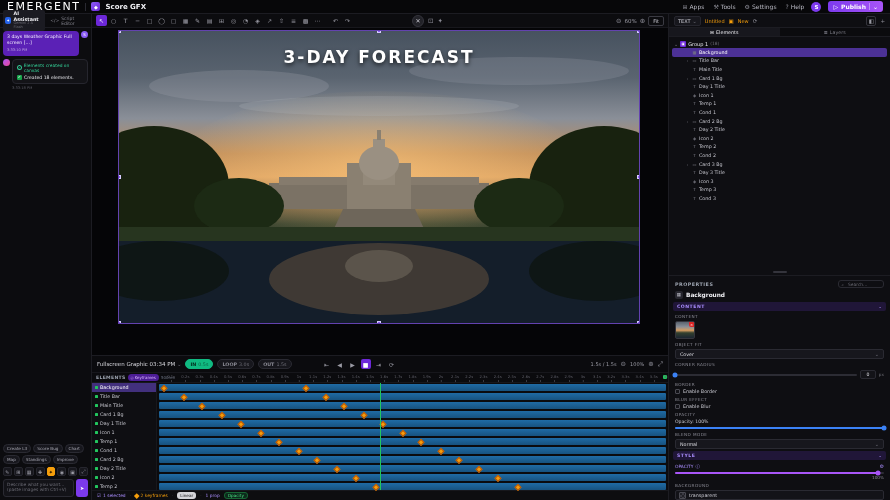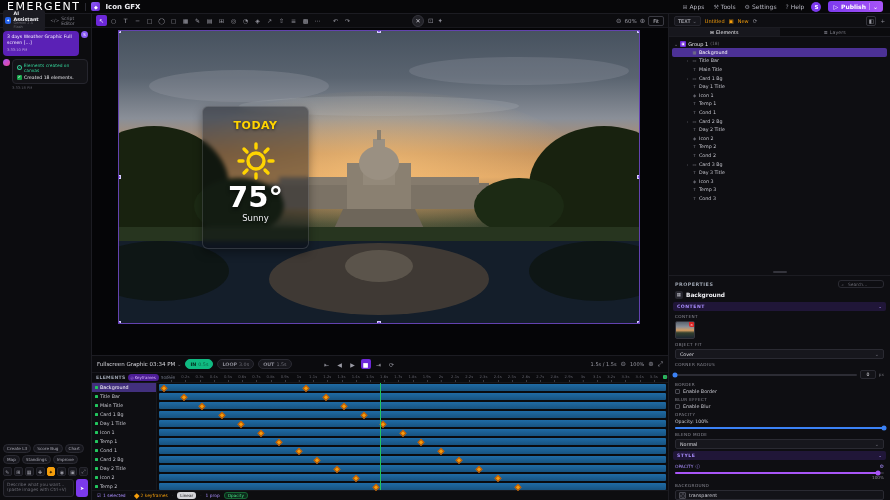--- a/index.html
+++ b/index.html
@@ -222,21 +222,21 @@
 </head>
 <body>
 
 <div class="app">
 
   <header class="topbar">
     <div class="tb-left">
       <span class="logo">EMERGENT</span>
       <span class="tb-div"></span>
       <span class="app-ic">◆</span>
-      <span class="app-nm">Icon GFX</span>
+      <span class="app-nm">Score GFX</span>
     </div>
     <div class="tb-right">
       <div data-list="topbar.menu" data-list-host="">
 
           <button class="tb-menu">
             <span class="mi">⊞</span>
             <span>Apps</span>
           </button>
 
           <button class="tb-menu">
@@ -513,41 +513,22 @@
             <ellipse cx="400" cy="175" rx="45" ry="28" fill="#1c2a14"></ellipse>
 
             <rect x="0" y="196" width="520" height="14" fill="#27351f"></rect>
             <rect x="0" y="210" width="520" height="82" fill="#141e2a"></rect>
             <ellipse cx="260" cy="248" rx="110" ry="36" fill="#c08a54" opacity=".25"></ellipse>
             <ellipse cx="260" cy="235" rx="34" ry="16" fill="#b0a890" opacity=".25"></ellipse>
             <ellipse cx="40" cy="240" rx="70" ry="30" fill="#0d1410" opacity=".8"></ellipse>
             <ellipse cx="480" cy="240" rx="70" ry="30" fill="#0d1410" opacity=".8"></ellipse>
           </svg>
 
-
-          <div class="card" style="left:83px;">
-            <div class="day yellow">TODAY</div>
-            <div class="wicon">
-              <svg width="40" height="40" viewBox="0 0 40 40">
-                <circle cx="20" cy="21" r="8" fill="none" stroke="#ffd400" stroke-width="3.4"></circle>
-                <g stroke="#ffd400" stroke-width="3.4" stroke-linecap="round">
-                  <line x1="20" y1="4" x2="20" y2="8"></line>
-                    <line x1="20" y1="34" x2="20" y2="38"></line>
-                  <line x1="3" y1="21" x2="7" y2="21"></line>
-                    <line x1="33" y1="21" x2="37" y2="21"></line>
-                  <line x1="8" y1="9" x2="11" y2="12"></line>
-                    <line x1="29" y1="30" x2="32" y2="33"></line>
-                  <line x1="8" y1="33" x2="11" y2="30"></line>
-                    <line x1="29" y1="12" x2="32" y2="9"></line>
-                </g>
-              </svg>
-            </div>
-            <div class="temp">75°</div>
-            <div class="cond">Sunny</div>
-          </div>
+          <div class="gfx-title">3-DAY FORECAST</div>
+
 
 
 
           <div class="handle" style="left:-2px;top:-2px;"></div>
           <div class="handle" style="left:50%;top:-2px;margin-left:-2px;"></div>
           <div class="handle" style="right:-2px;top:-2px;"></div>
           <div class="handle" style="left:-2px;top:50%;margin-top:-2px;"></div>
           <div class="handle" style="right:-2px;top:50%;margin-top:-2px;"></div>
           <div class="handle" style="left:-2px;bottom:-2px;"></div>
           <div class="handle" style="left:50%;bottom:-2px;margin-left:-2px;"></div>

